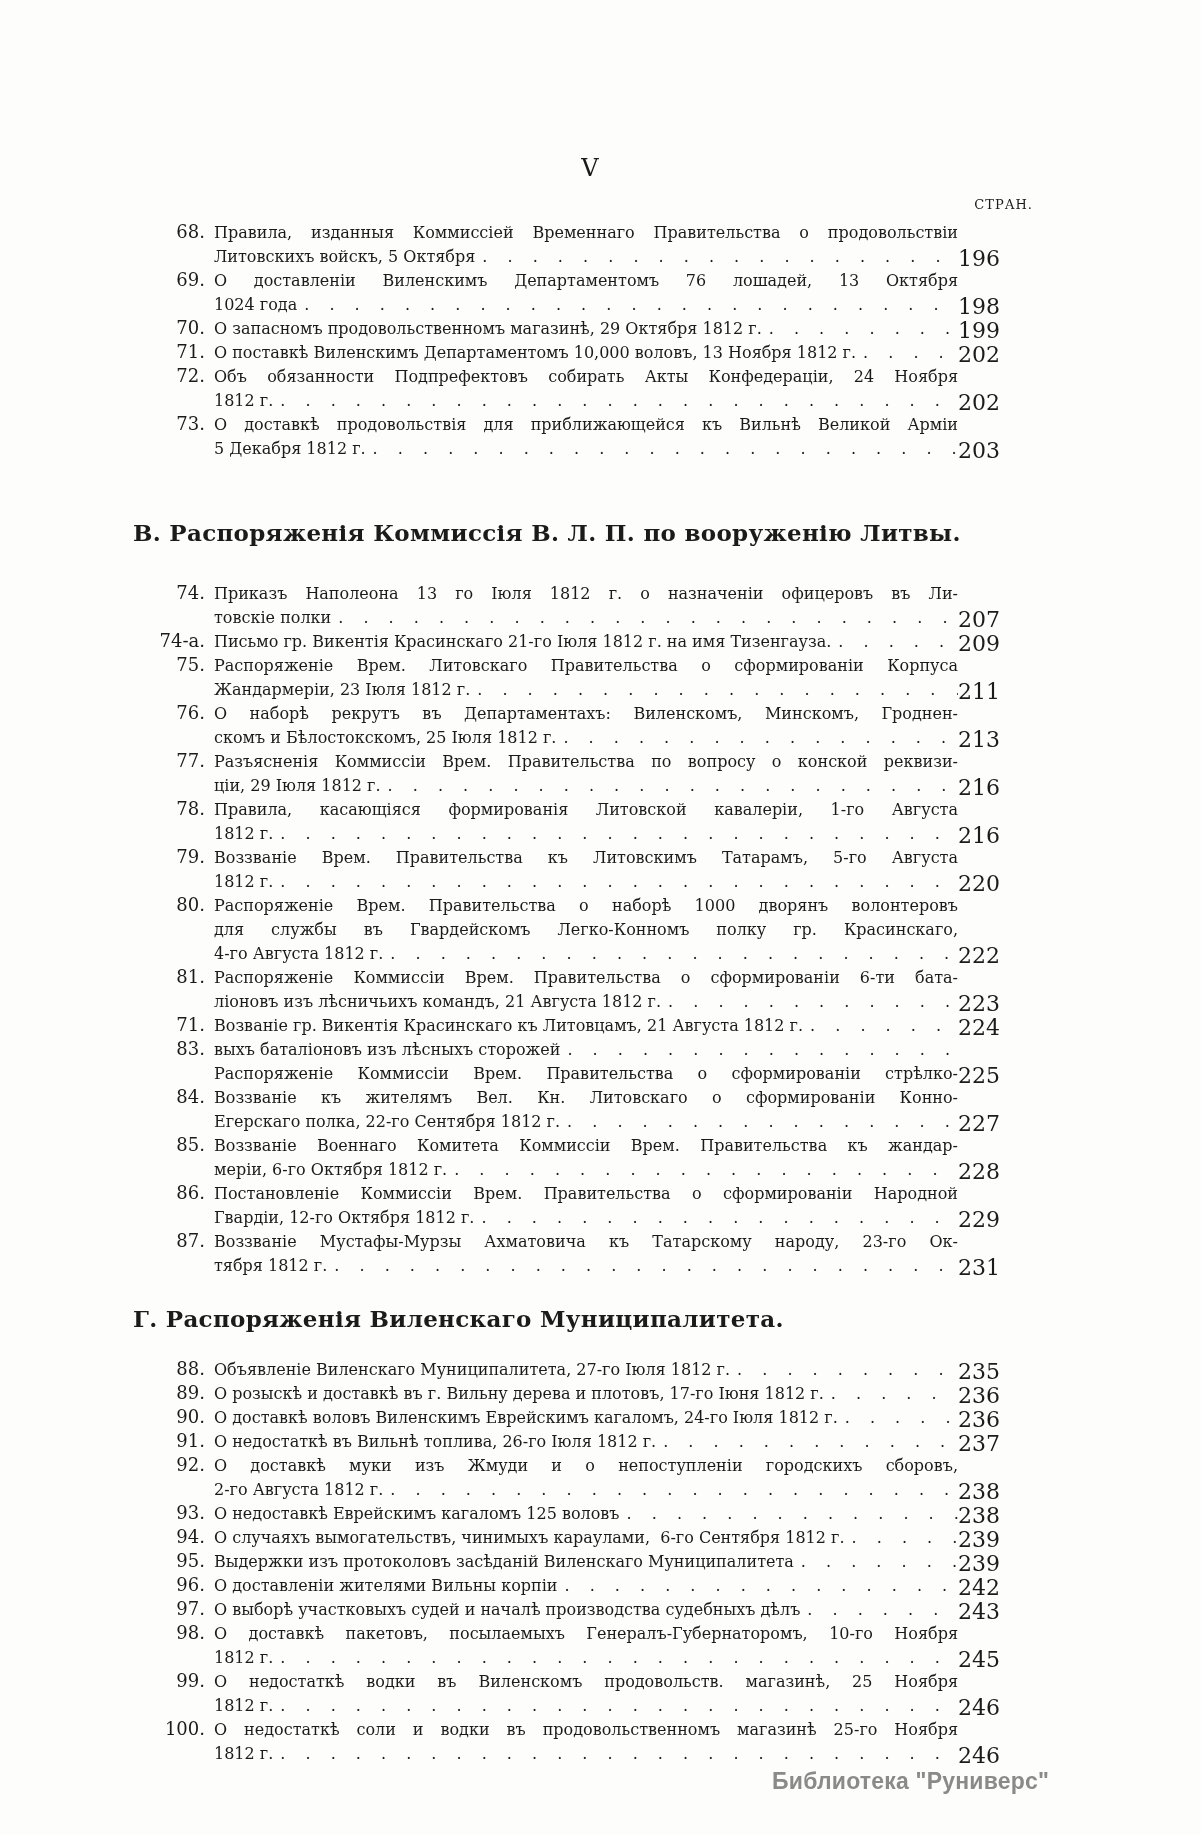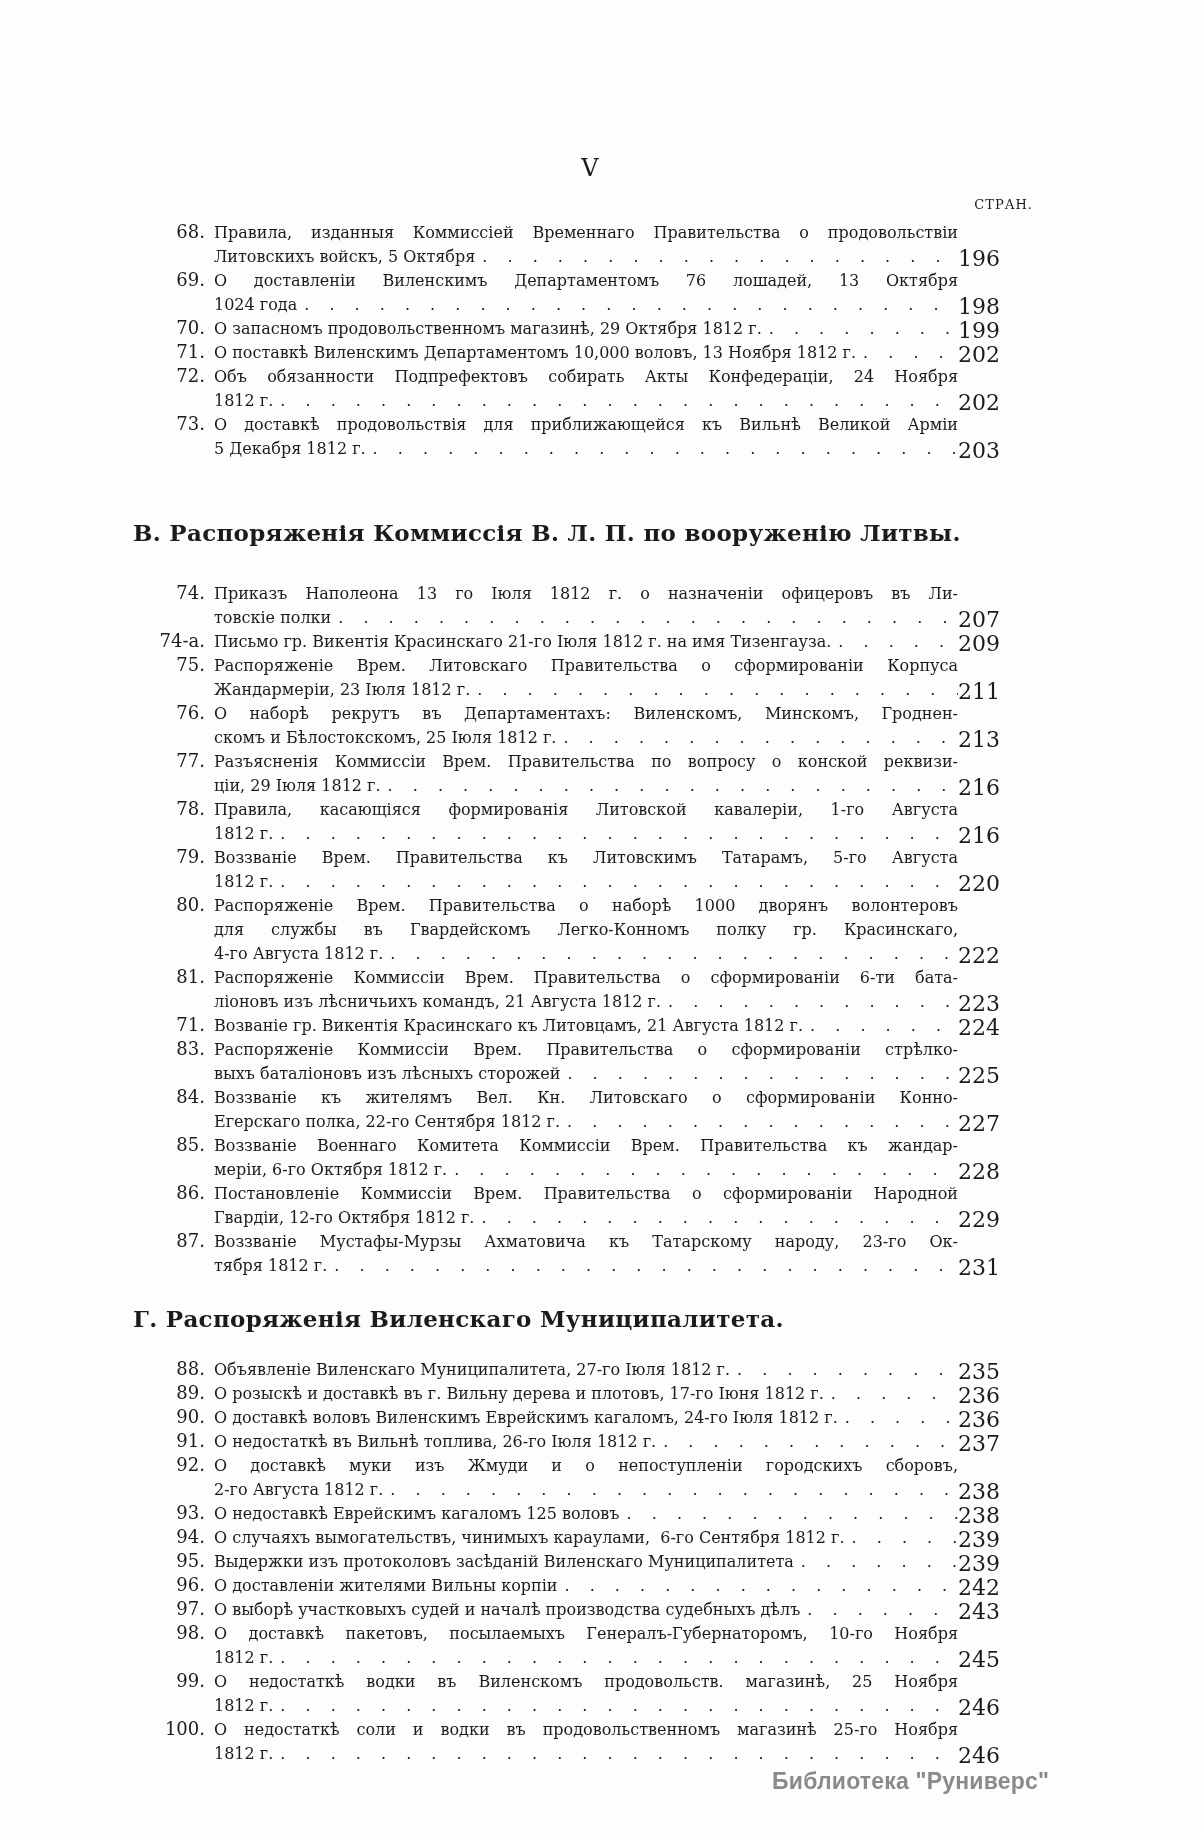--- a/index.html
+++ b/index.html
@@ -253,25 +253,25 @@
             <div class="ln last">
               <span class="txt">Возваніе гр. Викентія Красинскаго къ Литовцамъ, 21 Августа 1812 г.</span>
               <span class="dots"></span>
             </div>
           </div>
           <span class="pg">224</span>
         </div>
         <div class="item">
           <span class="num">83.</span>
           <div class="body">
+            <div class="ln last">
+              <span class="txt">выхъ баталіоновъ изъ лѣсныхъ сторожей</span>
+              <span class="dots"></span>
+            </div>
             <div class="ln just">Распоряженіе Коммиссіи Врем. Правительства о сформированіи стрѣлко-</div>
-            <div class="ln last">
-              <span class="txt">выхъ баталіоновъ изъ лѣсныхъ сторожей</span>
-              <span class="dots"></span>
-            </div>
           </div>
           <span class="pg">225</span>
         </div>
         <div class="item">
           <span class="num">84.</span>
           <div class="body">
             <div class="ln just">Воззваніе къ жителямъ Вел. Кн. Литовскаго о сформированіи Конно-</div>
             <div class="ln last">
               <span class="txt">Егерскаго полка, 22-го Сентября 1812 г.</span>
               <span class="dots"></span>

